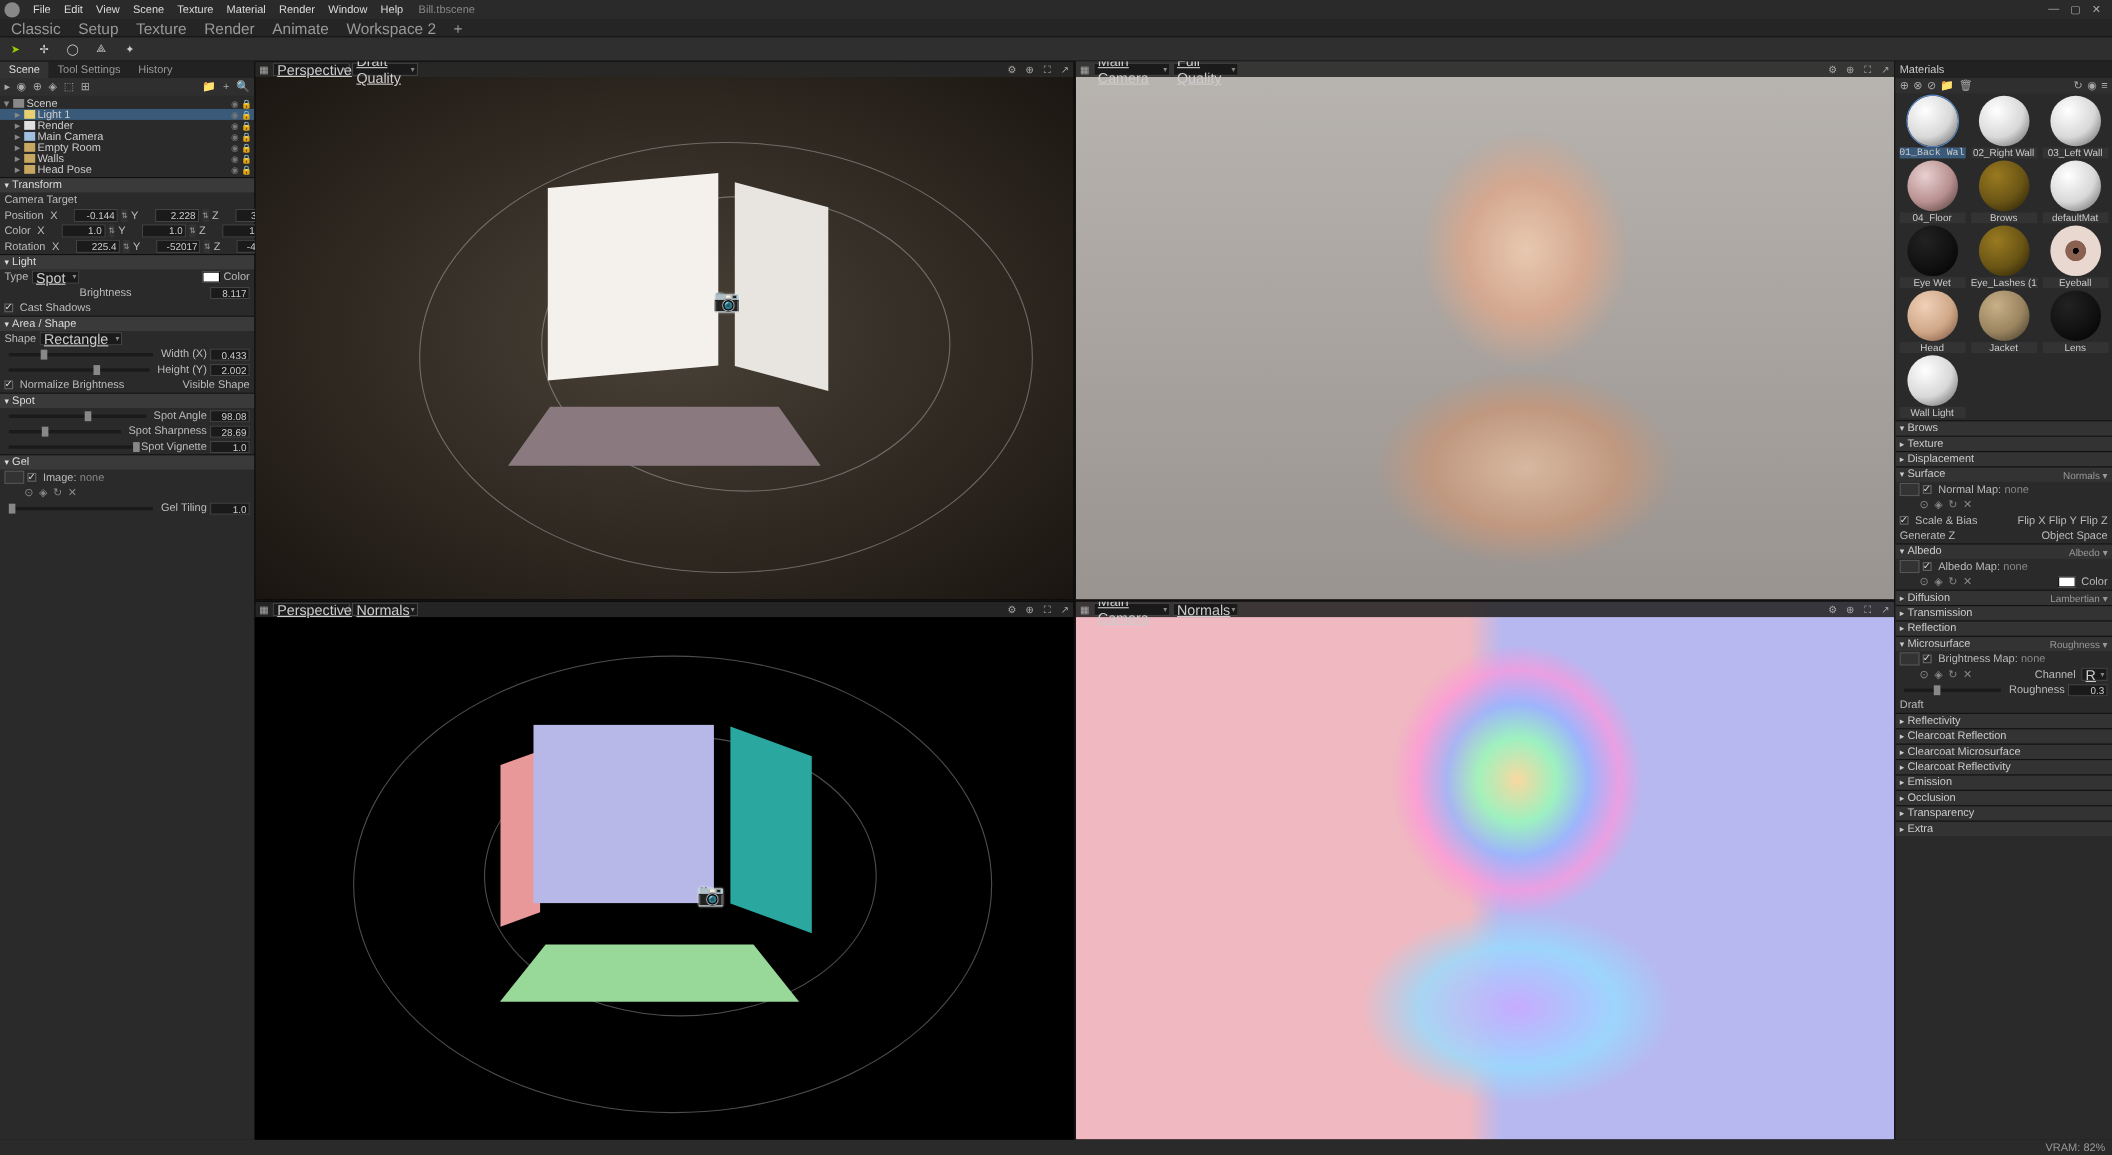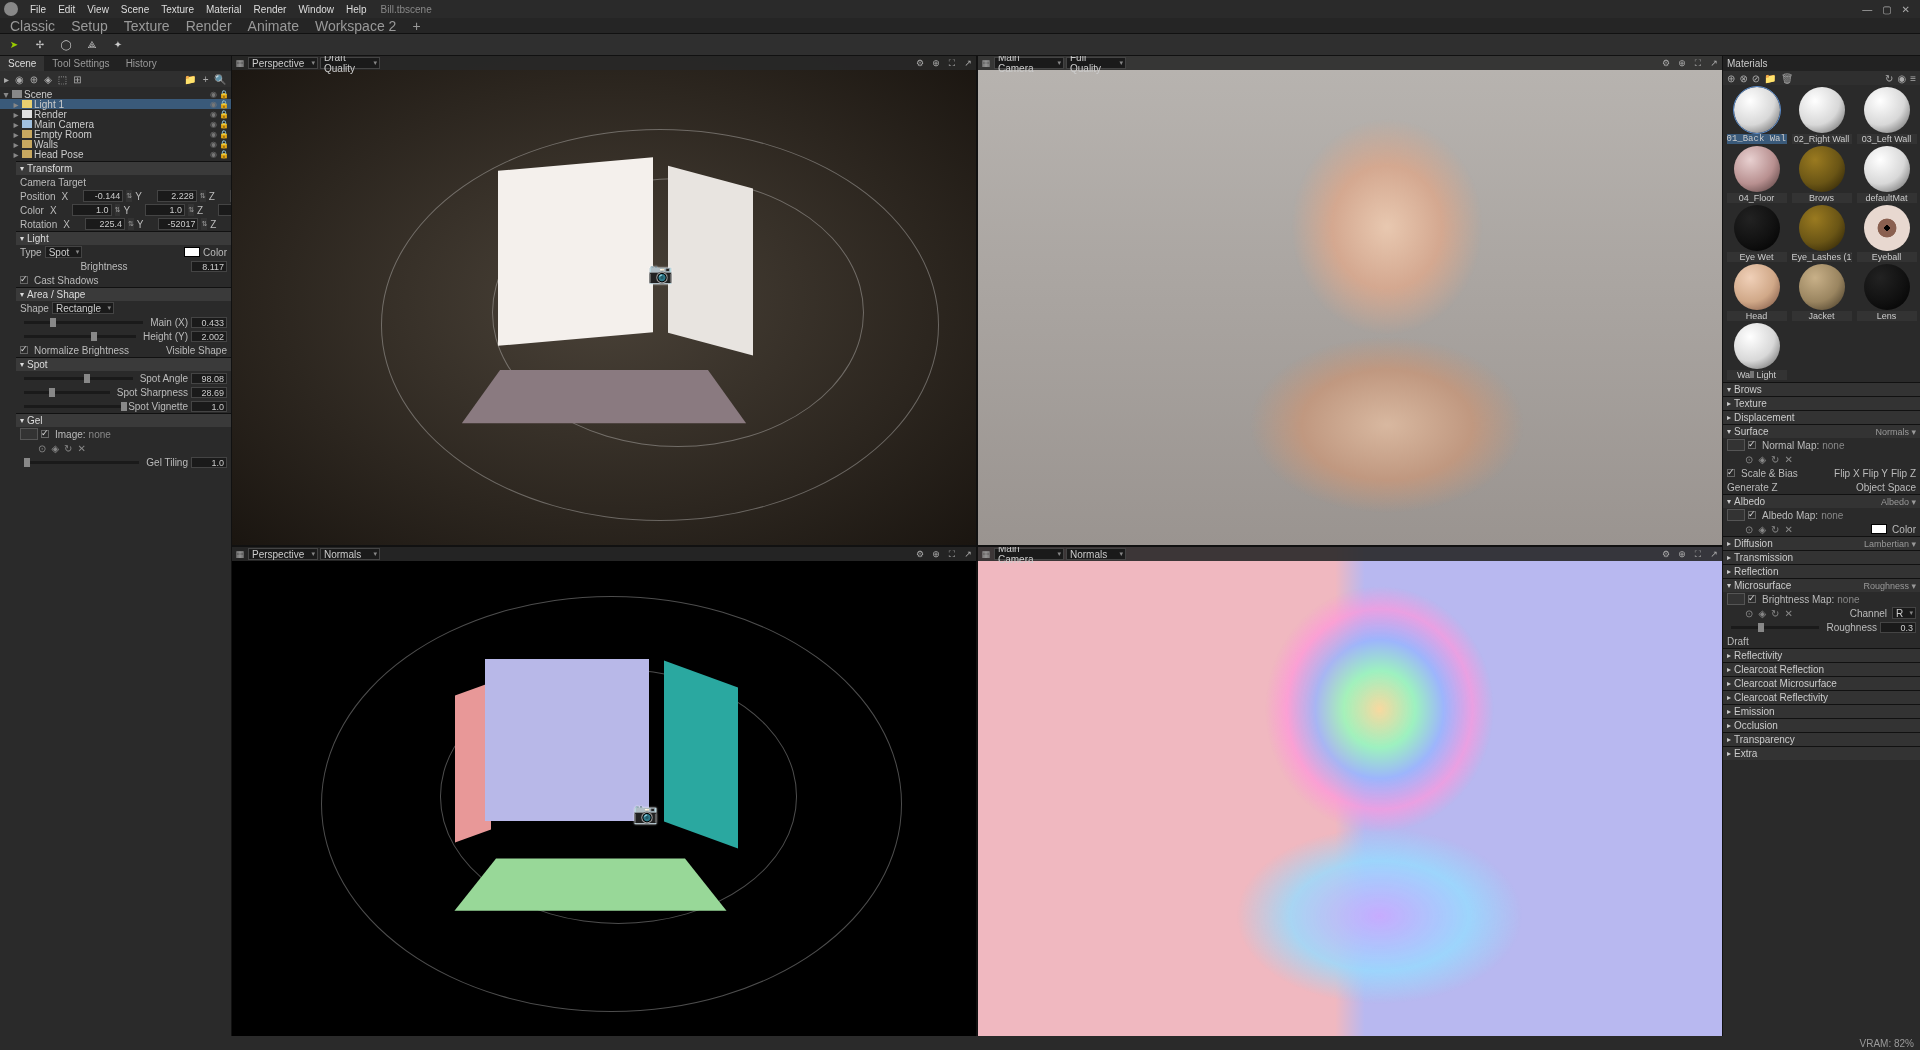--- a/index.html
+++ b/index.html
@@ -19,31 +19,31 @@
 .panel-tabs .ptab { padding:2px 8px; color:#999; cursor:pointer; }
 .panel-tabs .ptab.active { background:#333; color:#ddd; }
 .tree-toolbar { height:16px; display:flex; align-items:center; gap:6px; padding:0 4px; background:#2f2f2f; }
 .tree-toolbar span { color:#aaa; cursor:pointer; }
 .tree { padding:2px 0; flex:0 0 auto; }
 .tree-row { display:flex; align-items:center; height:10px; padding:0 2px; cursor:pointer; }
 .tree-row.selected { background:#3a5a7a; }
 .tree-row .toggle { width:8px; text-align:center; color:#888; }
 .tree-row .ticon { width:10px; height:8px; margin:0 2px; display:inline-block; }
 .tree-row .right-icons { margin-left:auto; display:flex; gap:2px; color:#777; font-size:8px; }
-.props { overflow-y:auto; flex:1;padding-left:16px; }
+.props { overflow-y:auto; flex:1; }
 .section-hdr { background:#3a3a3a; padding:1px 4px; font-size:10px; color:#ddd; border-top:1px solid #111; display:flex; align-items:center; }
 .section-hdr::before { content:"▾"; margin-right:3px; font-size:8px; }
 .row { display:flex; align-items:center; padding:1px 4px; height:14px; gap:3px; }
 .row .lbl { color:#bbb; font-size:10px; }
 .num-input { background:#1a1a1a; border:1px solid #444; color:#ccc; width:40px; height:12px; font-size:9px; padding:0 2px; text-align:right;margin-left:12px; }
 .num-spin { width:12px; height:12px; background:#333; display:inline-flex; align-items:center; justify-content:center; font-size:7px; color:#999; }
 .slider-val { background:#1a1a1a; border:1px solid #444; color:#ccc; width:36px; height:11px; font-size:9px; text-align:right; padding-right:2px; margin-left:auto; }
 .slider-track { flex:1; height:3px; background:#1a1a1a; position:relative; margin:0 4px; }
 .slider-track .thumb { position:absolute; width:6px; height:9px; background:#888; top:-3px; }
-.dropdown { background:#1a1a1a; border:1px solid #444; color:#ccc; height:12px; font-size:10px; padding:0 12px 0 3px; position:relative; display:inline-flex; align-items:center; }
+.dropdown { background:#1a1a1a; border:1px solid #444; color:#ccc; height:12px; font-size:13px; padding:0 12px 0 3px; position:relative; display:inline-flex; align-items:center;text-decoration:underline; }
 .dropdown::after { content:"▾"; position:absolute; right:2px; font-size:7px; color:#888; }
 .color-swatch { width:16px; height:10px; background:#fff; border:1px solid #000; }
 .checkbox { display:inline-block; width:8px; height:8px; border:1px solid #666; margin-right:3px; position:relative; }
 .checkbox.checked::after { content:"✓"; position:absolute; top:-3px; left:-1px; font-size:9px; color:#ddd; }
 .viewports { flex:1; display:grid; grid-template-columns:1fr 1fr; grid-template-rows:1fr 1fr; gap:2px; background:#111; }
 .viewport { background:#000; position:relative; overflow:hidden; }
 .vp-header { position:absolute; top:0; left:0; right:0; height:14px; background:rgba(40,40,40,0.9); display:flex; align-items:center; gap:2px; padding:0 2px; z-index:10; }
 .vp-header .vp-icon { width:12px; height:12px; color:#aaa; cursor:pointer; display:inline-flex; align-items:center; justify-content:center; font-size:9px; }
 .vp-header .right { margin-left:auto; display:flex; gap:4px; }
 .right-panel { width:198px; background:#2a2a2a; border-left:1px solid #111; display:flex; flex-direction:column; overflow:hidden; }
@@ -279,21 +279,21 @@
 
       <div class="section-hdr">Area / Shape</div>
       <div class="row">
         <span class="lbl">Shape</span>
         <span class="dropdown">Rectangle</span>
       </div>
       <div class="row">
         <span class="slider-track">
             <span class="thumb" style="left:22%"></span>
           </span>
-        <span class="lbl">Main (X)</span>
+        <span class="lbl">Width (X)</span>
         <span class="slider-val">0.433</span>
       </div>
       <div class="row">
         <span class="slider-track">
             <span class="thumb" style="left:60%"></span>
           </span>
         <span class="lbl">Height (Y)</span>
         <span class="slider-val">2.002</span>
       </div>
       <div class="row">

